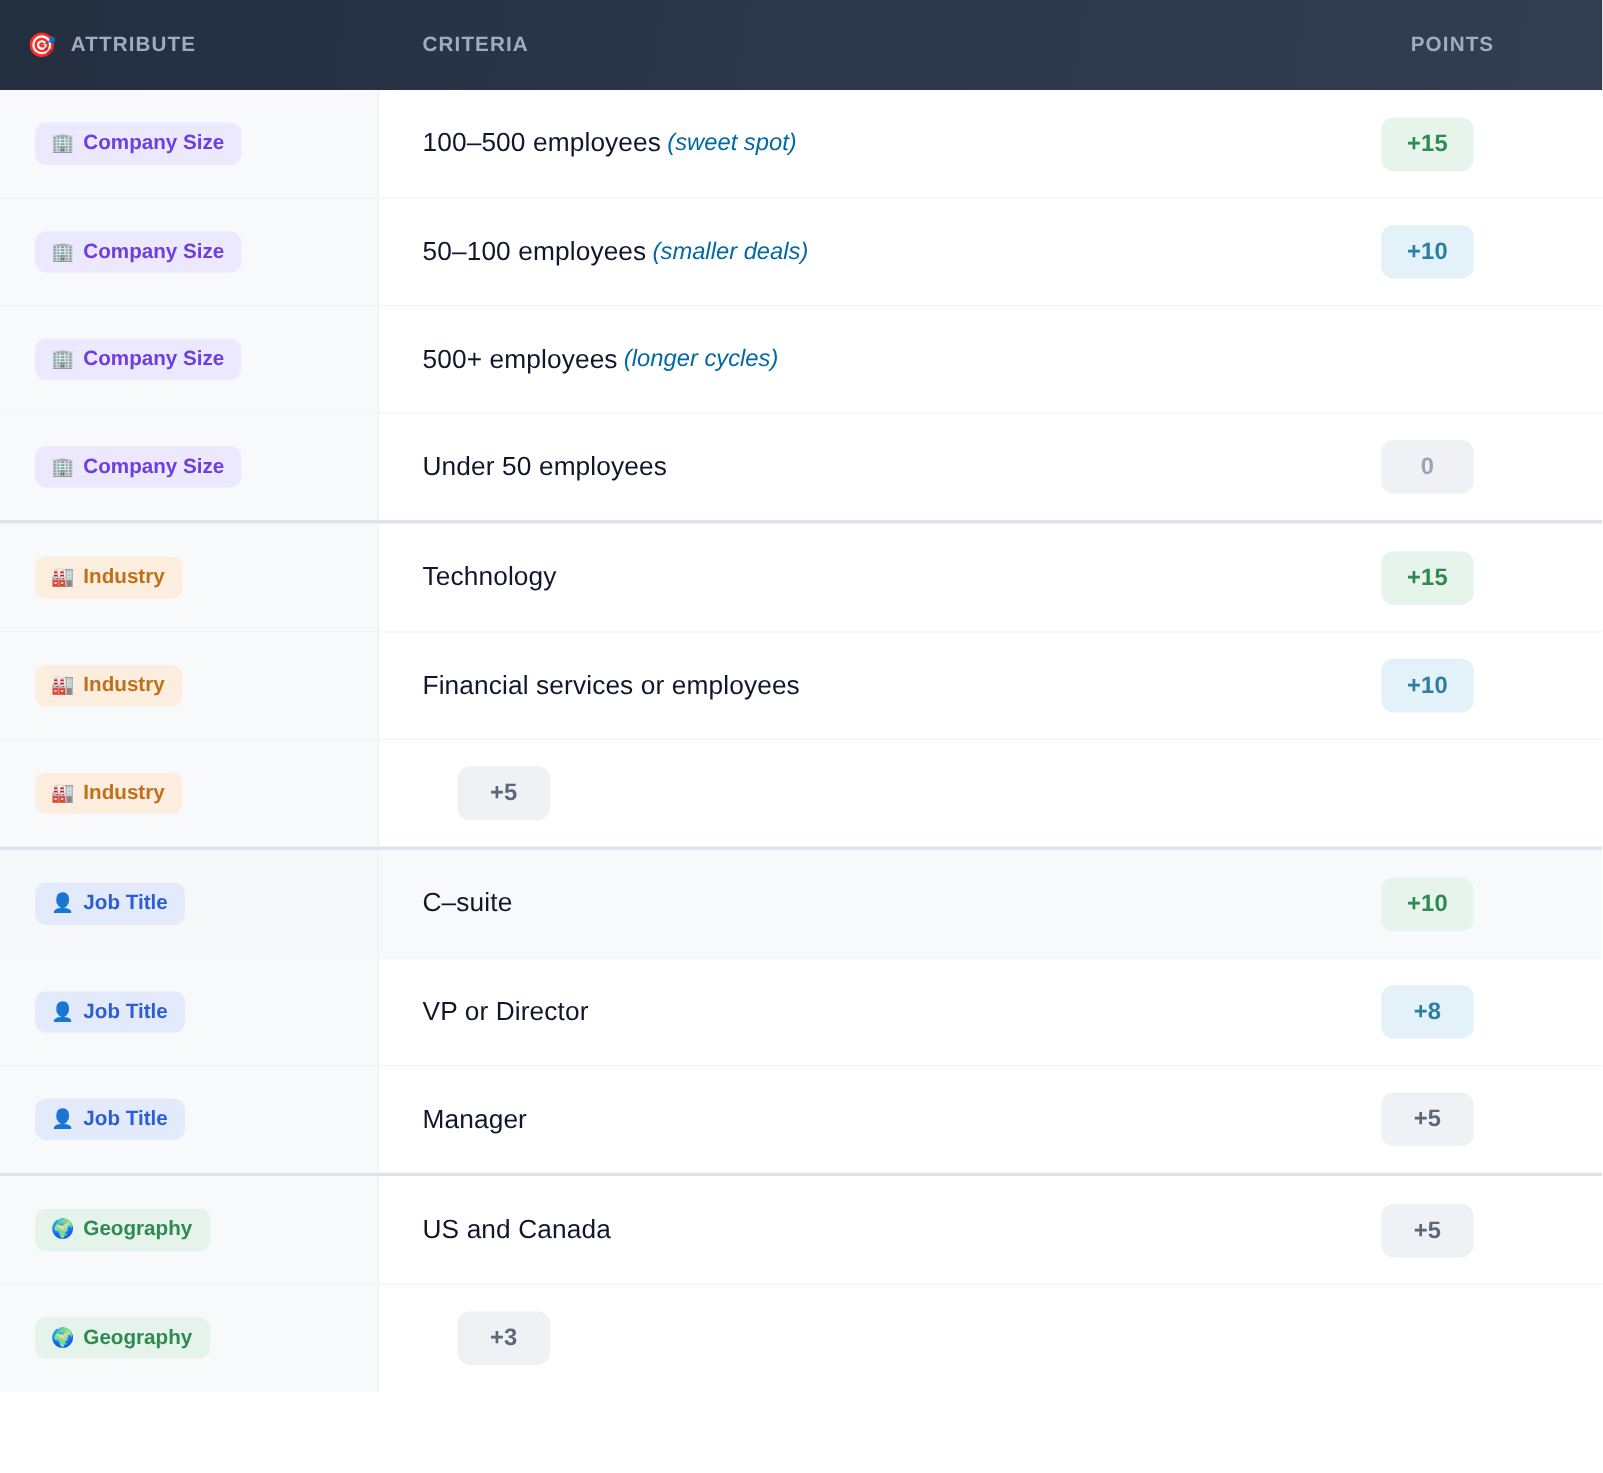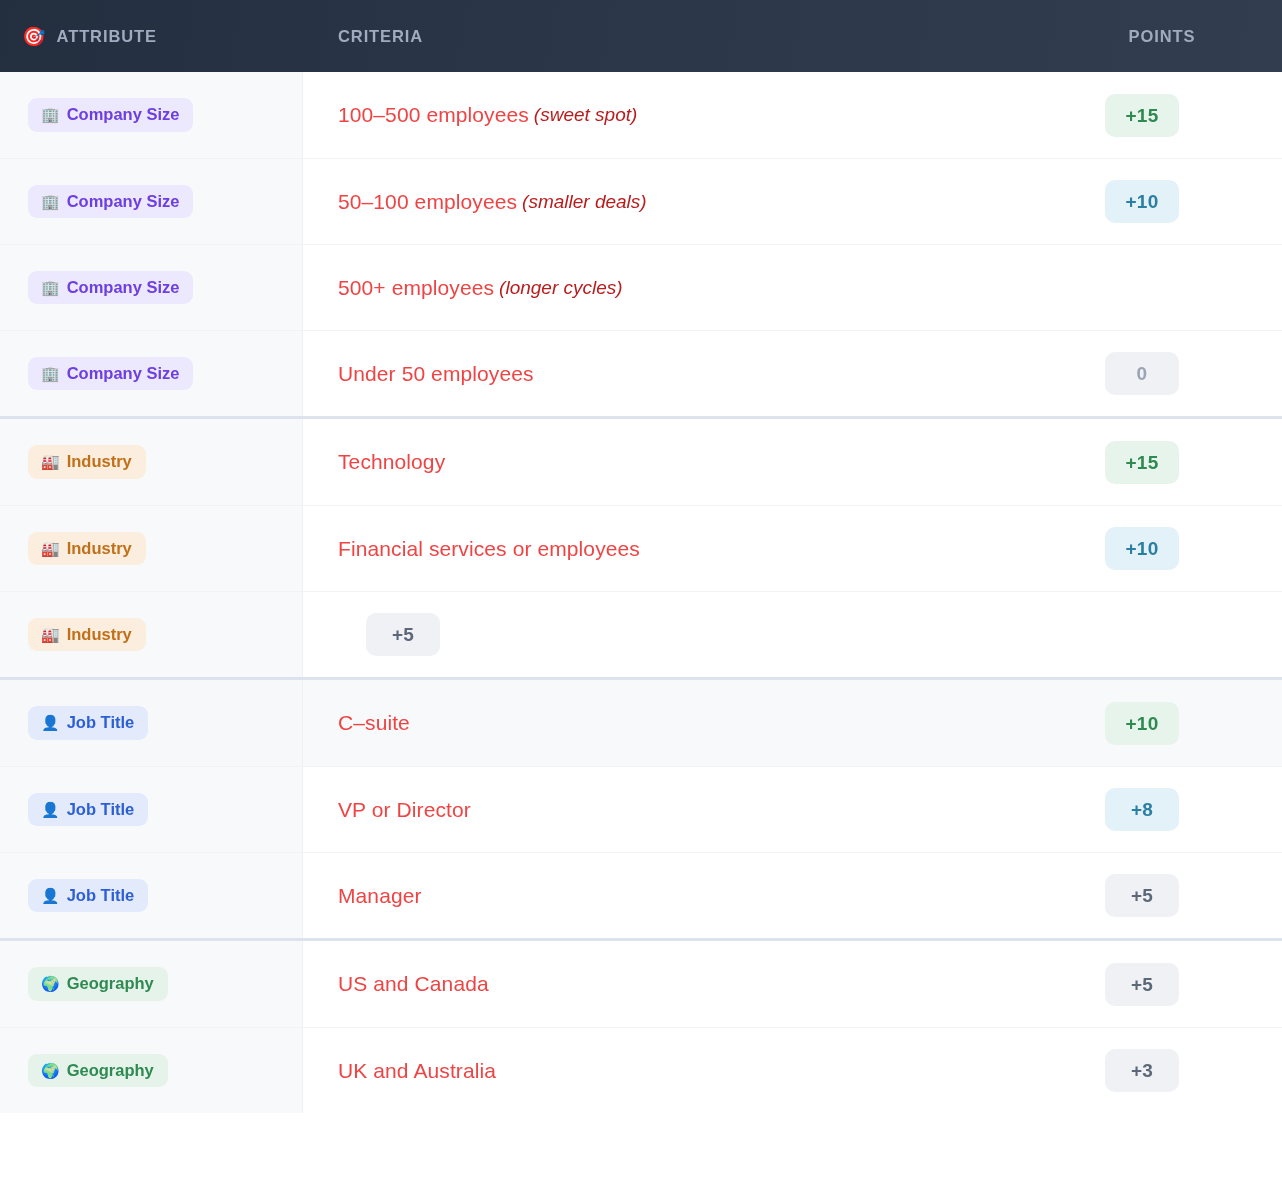--- a/index.html
+++ b/index.html
@@ -103,28 +103,28 @@
 
   .cell-criteria {
     flex: 1;
     display: flex;
     align-items: center;
     padding-left: 35px;
     padding-right: 20px;
   }
   .criteria-text {
     font-size: 21px;
-    color: #ef4444;
+    color: #0f172a;
     letter-spacing: 0.1px;
     line-height: 1.3;
     text-align: right;
   }
   .criteria-note {
     font-style: italic;
-    color: #b91c1c;
+    color: #0369a1;
     font-size: 19px;
     margin-left: 5px;
   }
 
   .cell-points {
     width: 240px;
     flex: 0 0 240px;
     display: flex;
     align-items: center;
     justify-content: center;
@@ -318,23 +318,20 @@
             <span class="points-pill tone-neutral">+5</span>
           </div>
         </div>
         <div class="row">
           <div class="cell-attribute">
             <span class="badge geography">
               <span class="badge-emoji">🌍</span>
               <span>Geography</span>
             </span>
           </div>
-          <div class="cell-criteria">
-            <span class="criteria-text">UK and Australia</span>
-          </div>
           <div class="cell-points">
             <span class="points-pill tone-neutral">+3</span>
           </div>
         </div>
       </div>
     </div>
 
 </div>
 
 </body></html>

